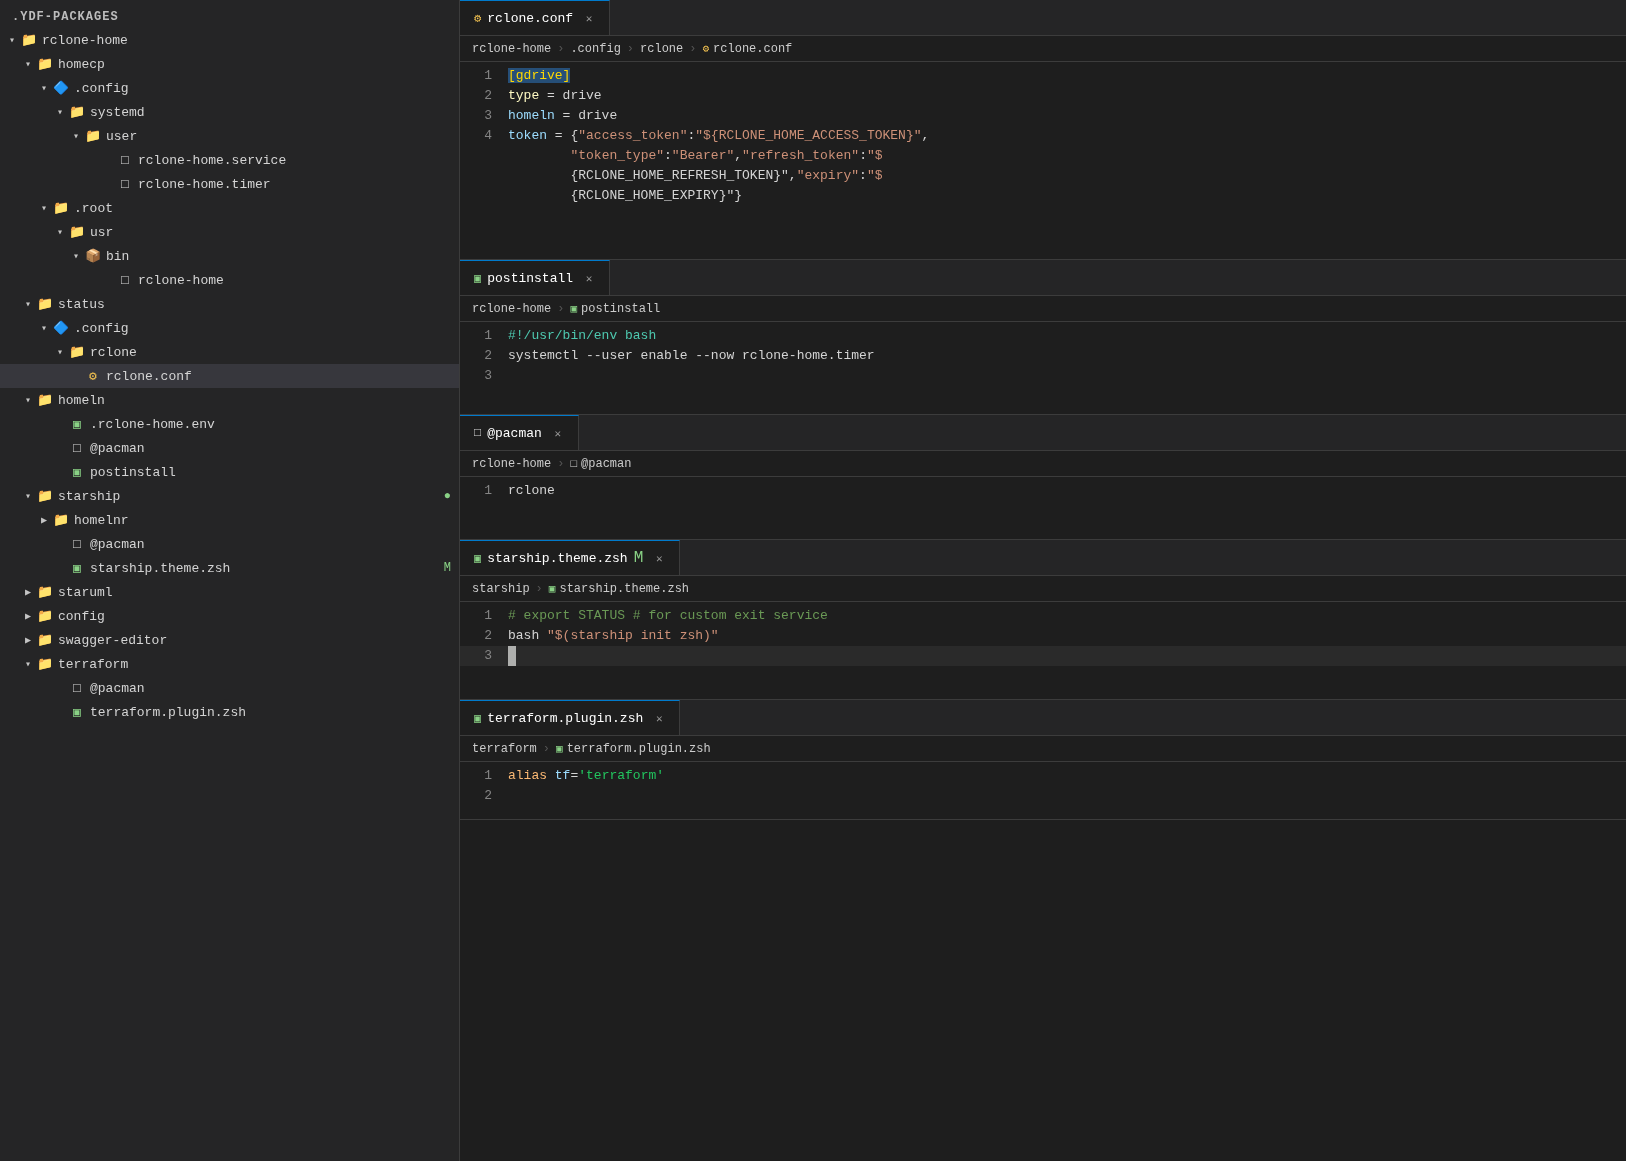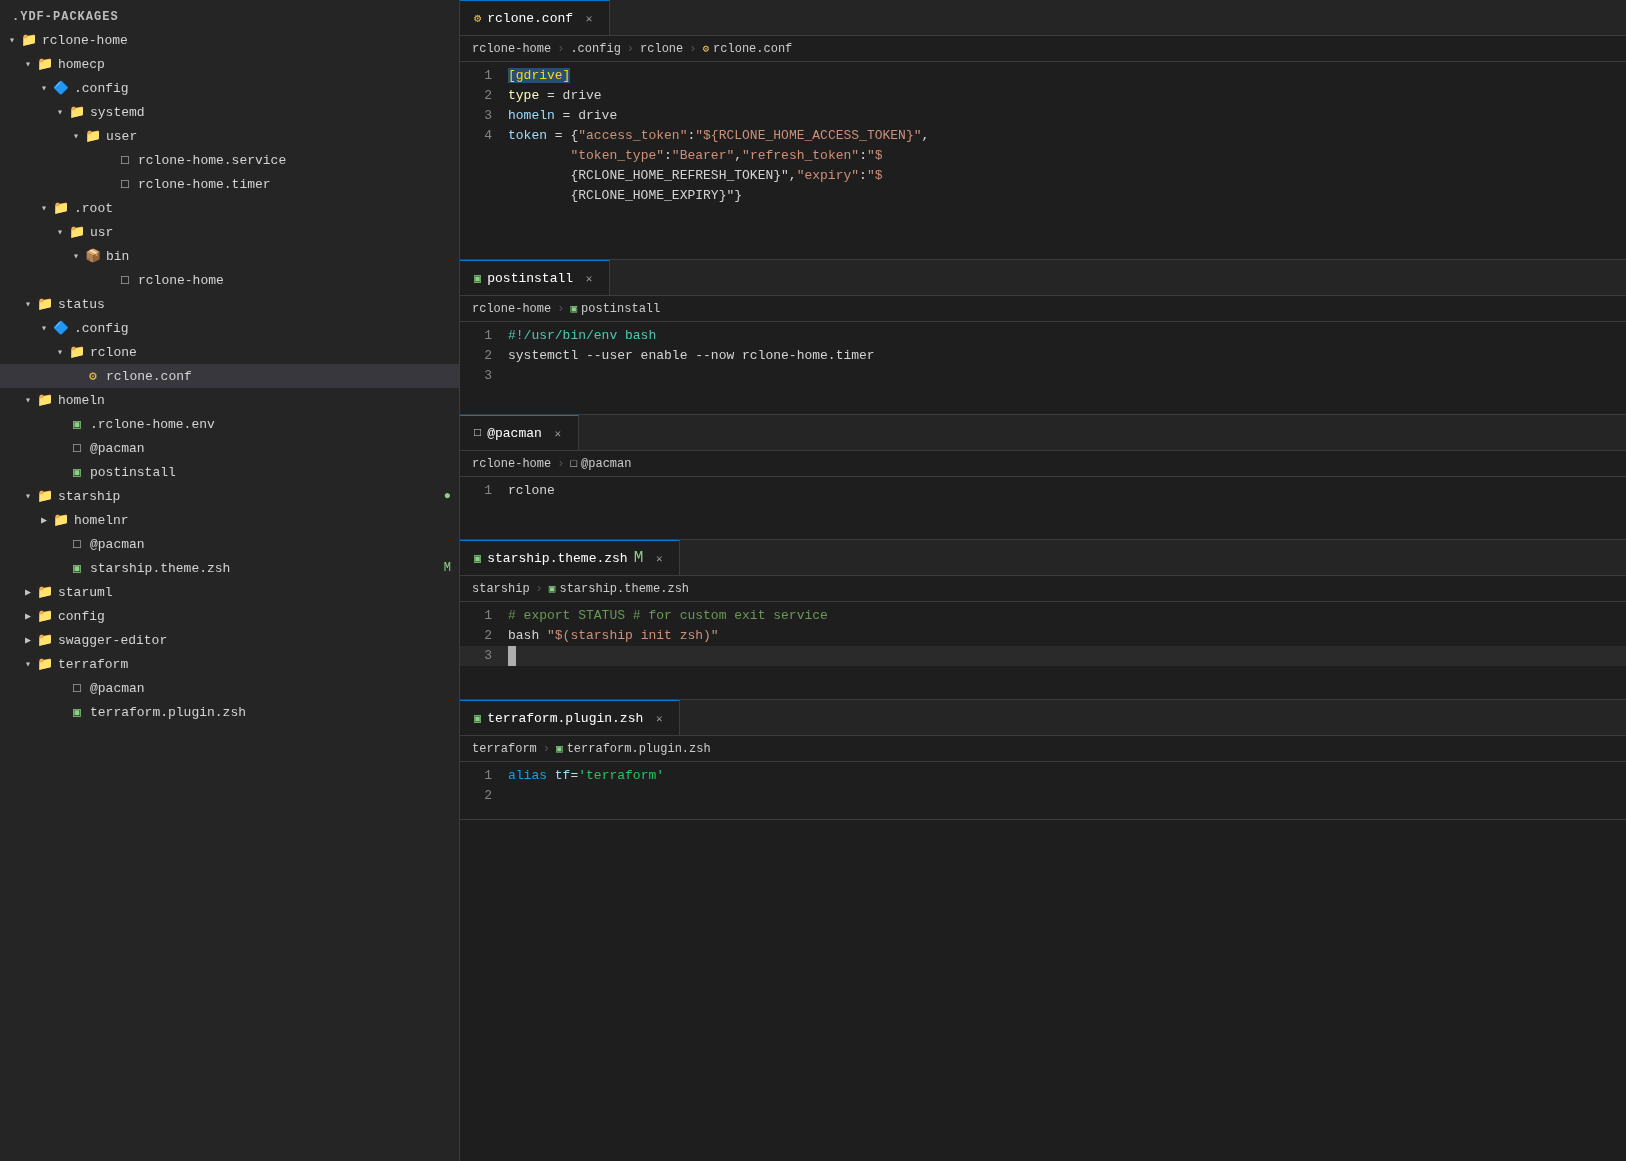--- a/index.html
+++ b/index.html
@@ -540,21 +540,21 @@
       <span class="breadcrumb-item">terraform</span>
       <span class="breadcrumb-sep">›</span>
       <span class="breadcrumb-item">
         <span class="breadcrumb-icon" style="color:#89d185">▣</span>
         terraform.plugin.zsh
       </span>
     </div>
     <div class="code-content">
       <div class="code-line">
         <span class="line-number">1</span>
-        <span class="line-content"><span style="color:#0ea5e9">alias </span><span style="color:#9cdcfe">tf</span><span style="color:#d4d4d4">=</span><span style="color:#22c55e">'terraform'</span></span>
+        <span class="line-content"><span style="color:#fdba74">alias </span><span style="color:#9cdcfe">tf</span><span style="color:#d4d4d4">=</span><span style="color:#22c55e">'terraform'</span></span>
       </div>
       <div class="code-line">
         <span class="line-number">2</span>
         <span class="line-content"></span>
       </div>
     </div>
   </div>
 
 </div>
 

